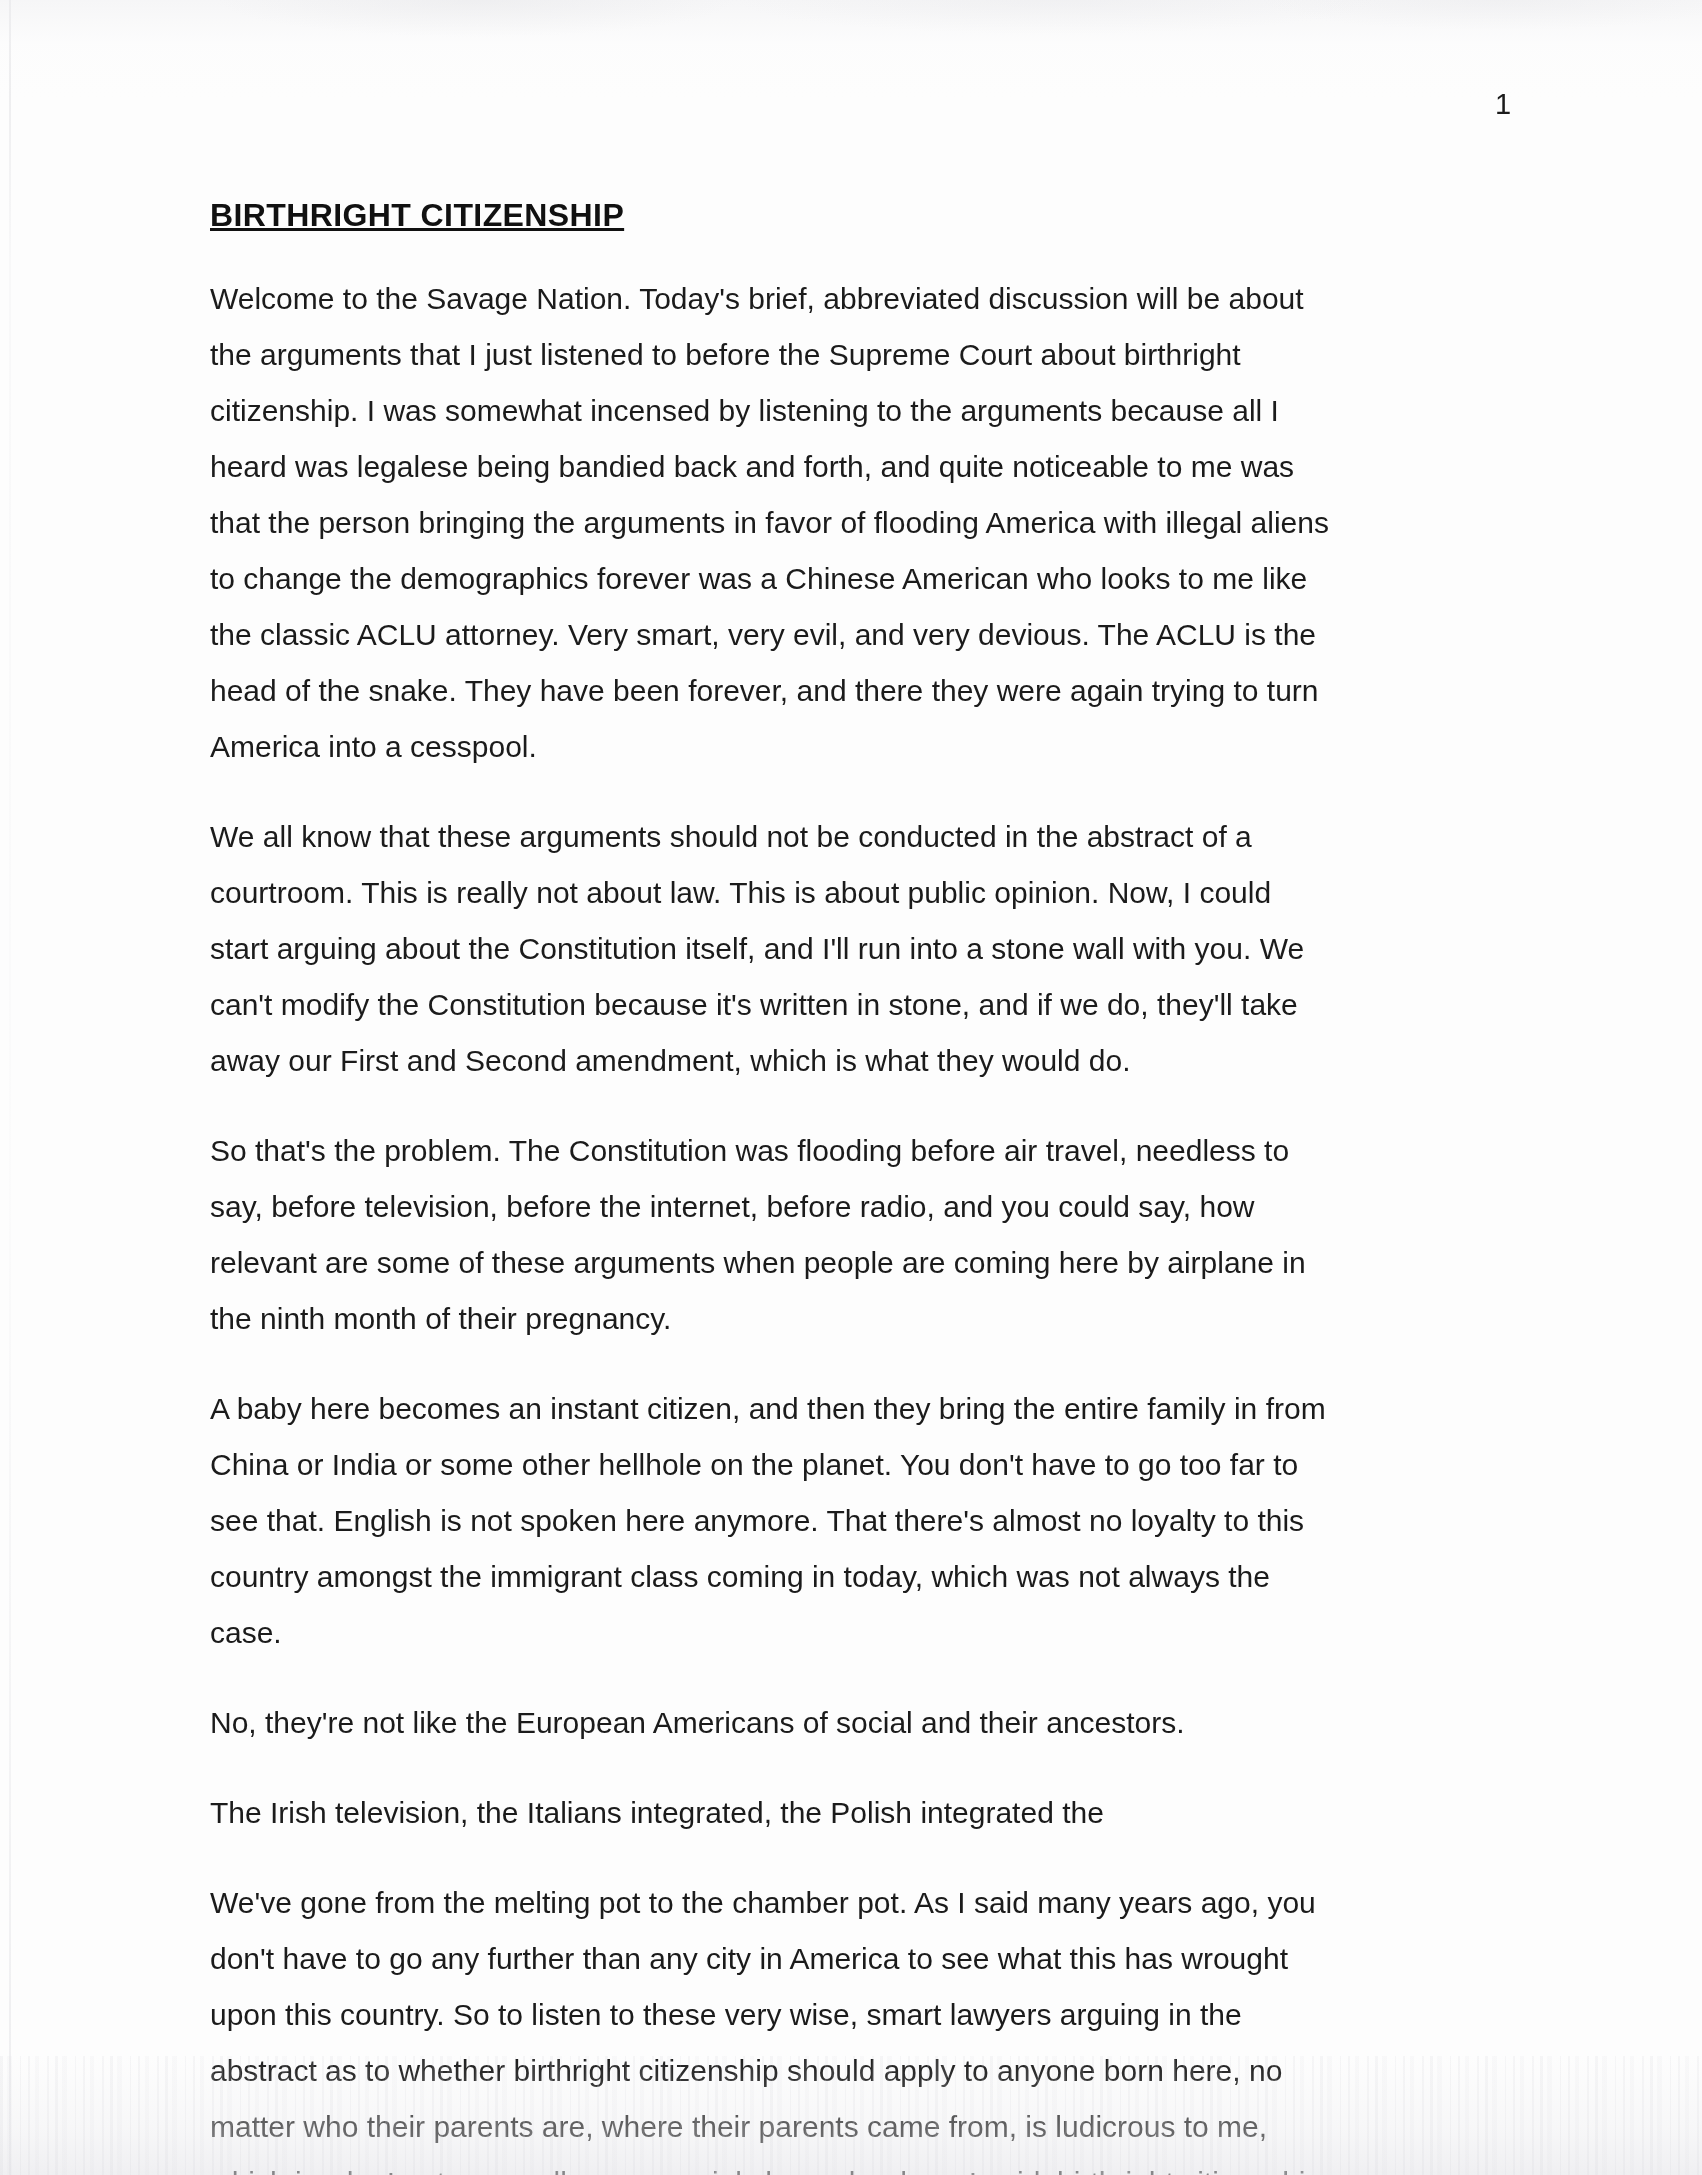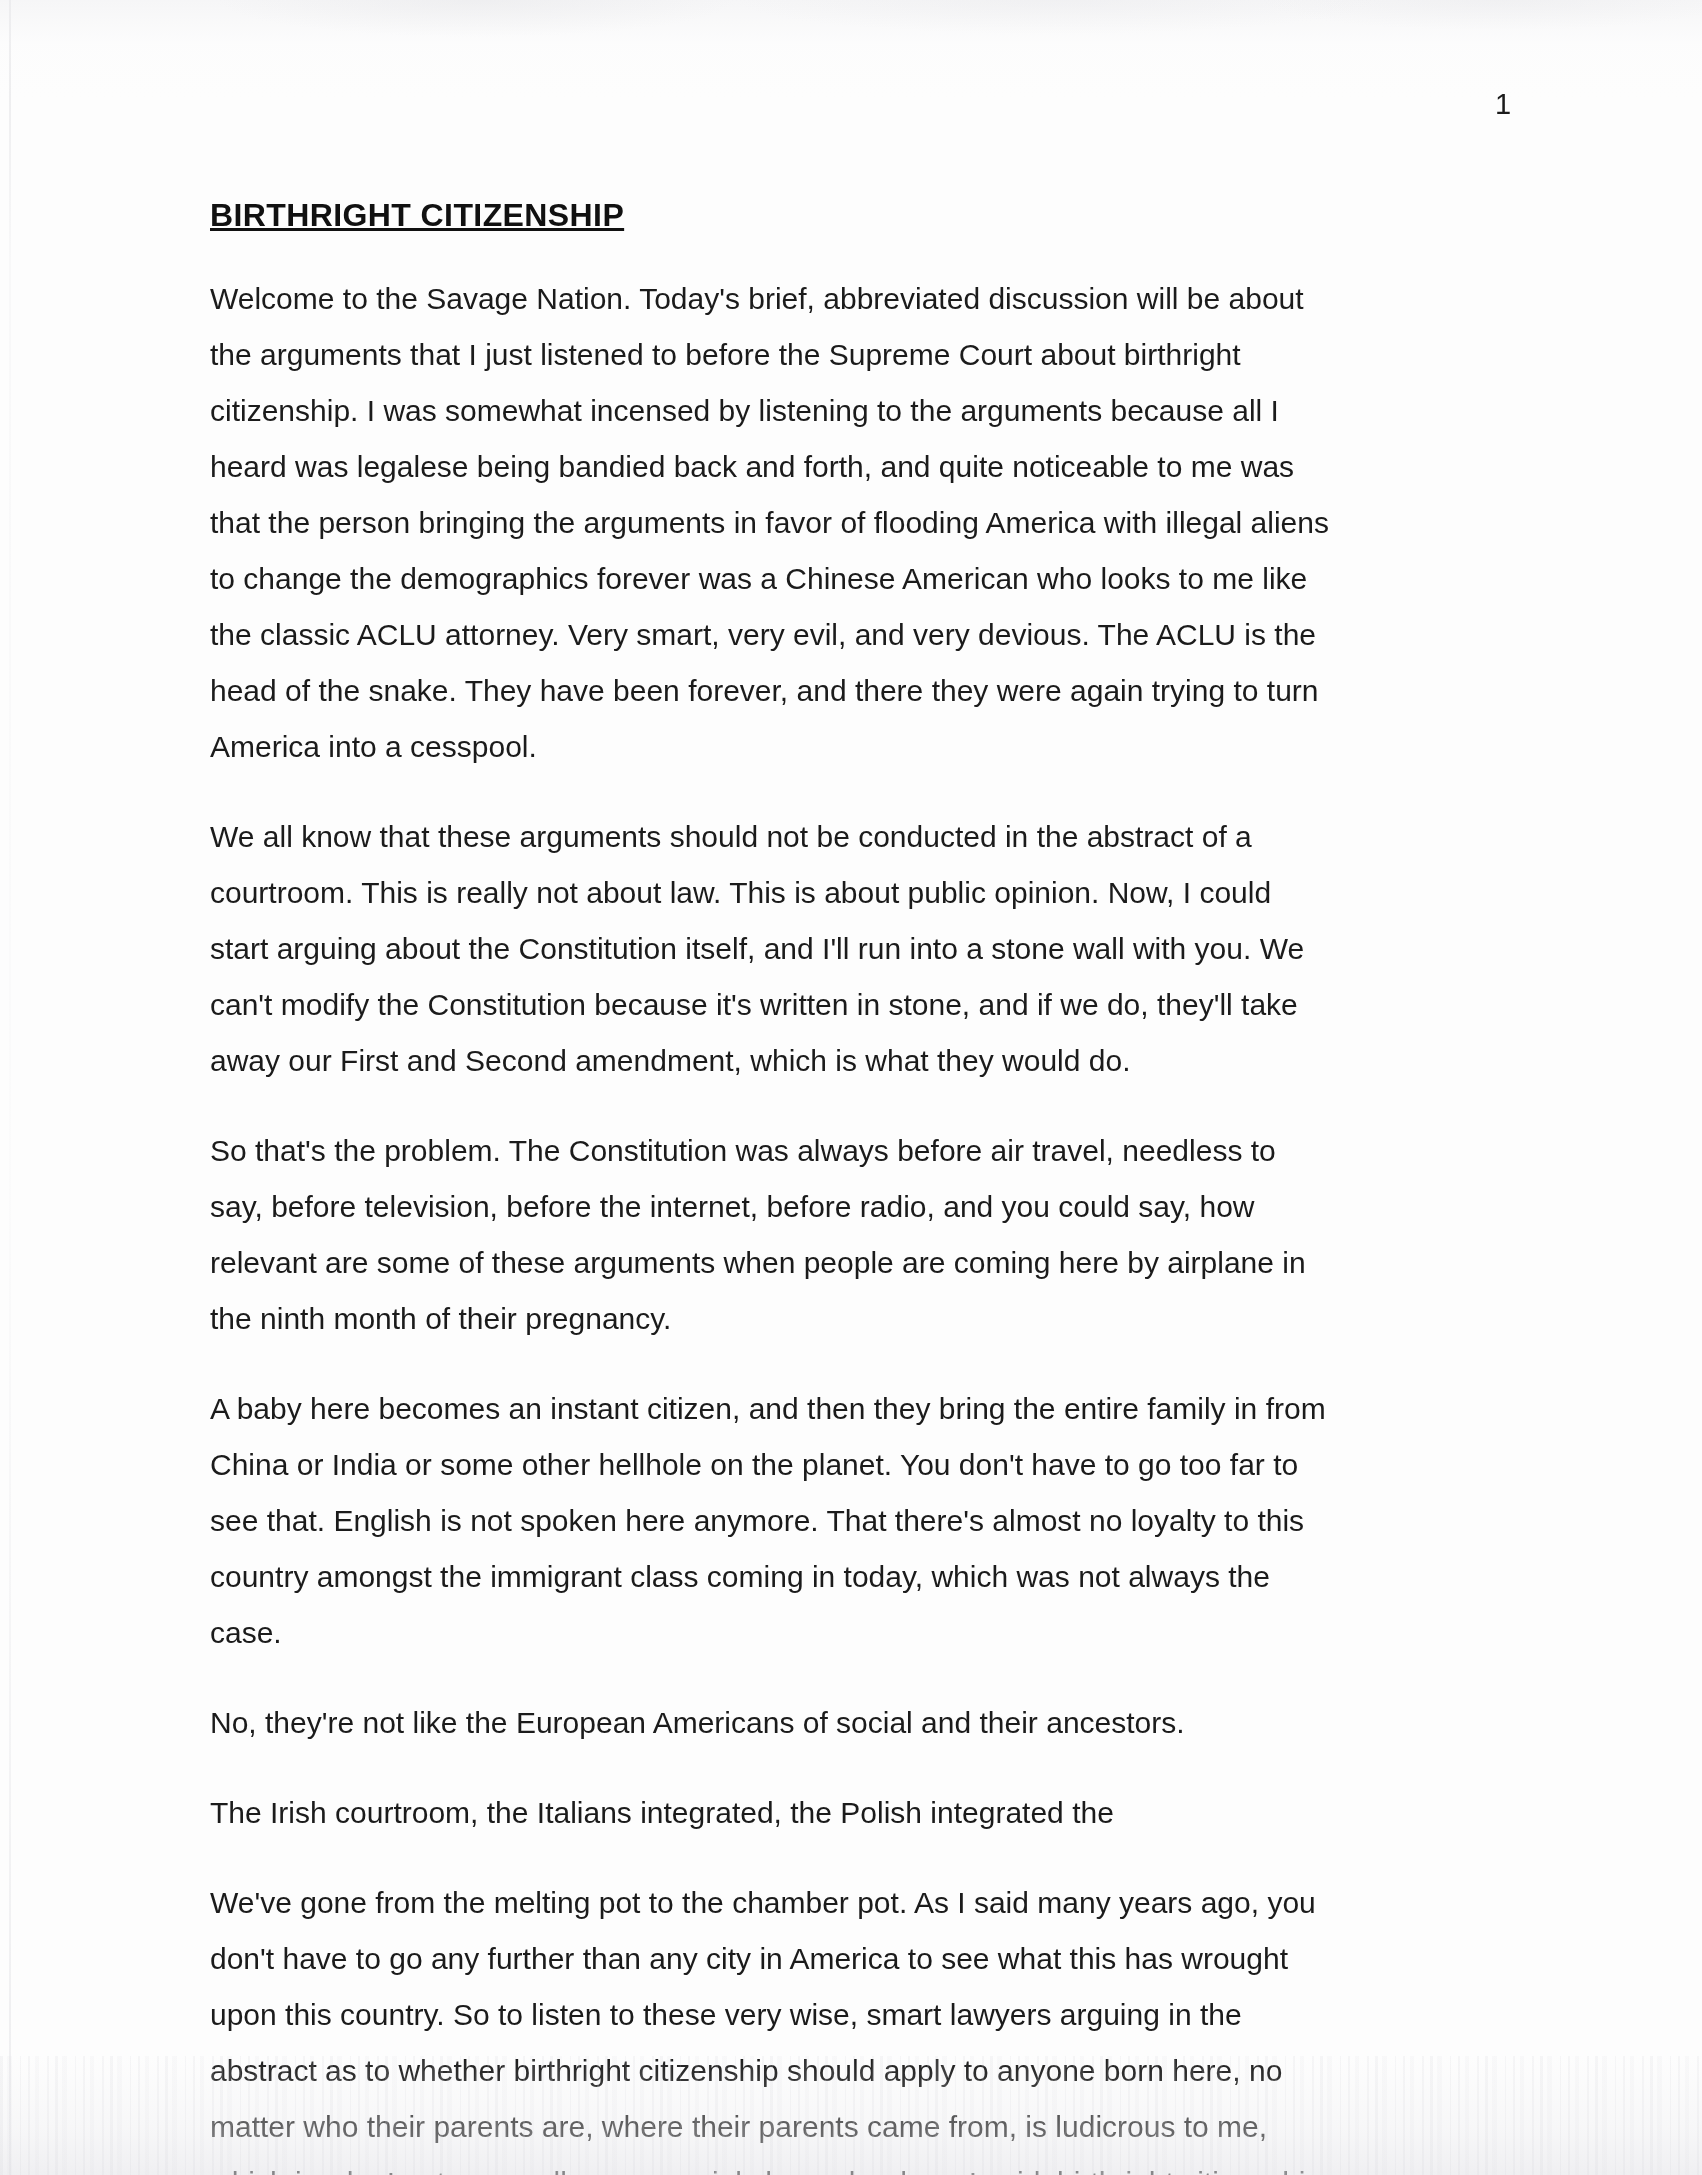--- a/index.html
+++ b/index.html
@@ -110,31 +110,31 @@
 that the person bringing the arguments in favor of flooding America with illegal aliens
 to change the demographics forever was a Chinese American who looks to me like
 the classic ACLU attorney. Very smart, very evil, and very devious. The ACLU is the
 head of the snake. They have been forever, and there they were again trying to turn
 America into a cesspool.</p>
     <p class="para">We all know that these arguments should not be conducted in the abstract of a
 courtroom. This is really not about law. This is about public opinion. Now, I could
 start arguing about the Constitution itself, and I'll run into a stone wall with you. We
 can't modify the Constitution because it's written in stone, and if we do, they'll take
 away our First and Second amendment, which is what they would do.</p>
-    <p class="para">So that's the problem. The Constitution was always before air travel, needless to
+    <p class="para">So that's the problem. The Constitution was flooding before air travel, needless to
 say, before television, before the internet, before radio, and you could say, how
 relevant are some of these arguments when people are coming here by airplane in
 the ninth month of their pregnancy.</p>
     <p class="para">A baby here becomes an instant citizen, and then they bring the entire family in from
 China or India or some other hellhole on the planet. You don't have to go too far to
 see that. English is not spoken here anymore. That there's almost no loyalty to this
 country amongst the immigrant class coming in today, which was not always the
 case.</p>
     <p class="para">No, they're not like the European Americans of social and their ancestors.</p>
-    <p class="para">The Irish courtroom, the Italians integrated, the Polish integrated the</p>
+    <p class="para">The Irish television, the Italians integrated, the Polish integrated the</p>
     <p class="para">We've gone from the melting pot to the chamber pot. As I said many years ago, you
 don't have to go any further than any city in America to see what this has wrought
 upon this country. So to listen to these very wise, smart lawyers arguing in the
 abstract as to whether birthright citizenship should apply to anyone born here, no
 matter who their parents are, where their parents came from, is ludicrous to me,
 which is why I put up a poll on my social channels where I said, birthright citizenship
 should be subjected to a national vote. Not put in the hands of lawyers. Let the</p>
   </div>
 
   <div class="bottom-noise"></div>

